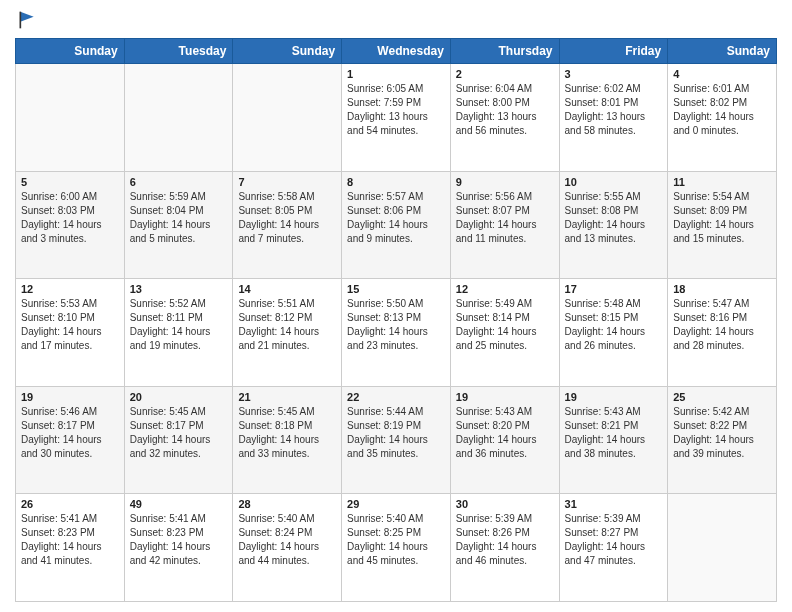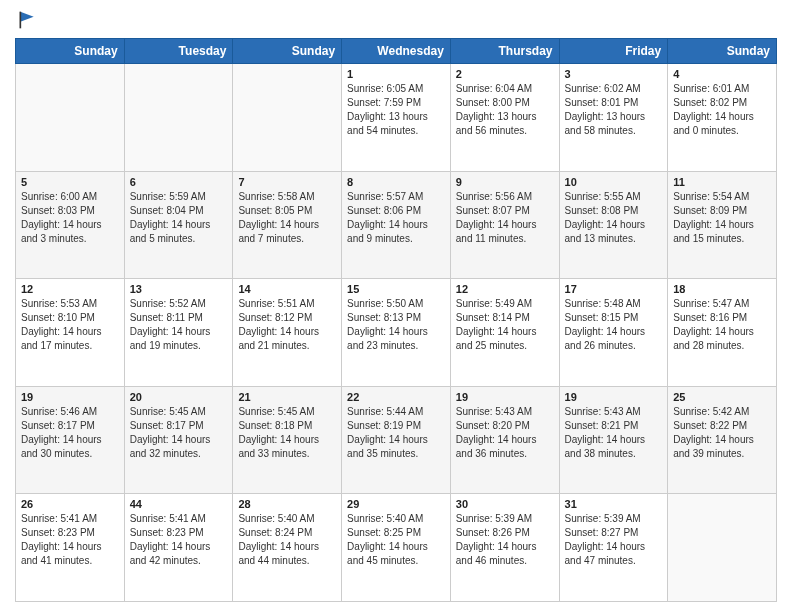--- a/index.html
+++ b/index.html
@@ -241,21 +241,21 @@
             <div class="day-num">25</div>
             <div class="day-info">Sunrise: 5:42 AM<br>Sunset: 8:22 PM<br>Daylight: 14 hours<br>and 39 minutes.</div>
           </td>
         </tr>
         <tr>
           <td>
             <div class="day-num">26</div>
             <div class="day-info">Sunrise: 5:41 AM<br>Sunset: 8:23 PM<br>Daylight: 14 hours<br>and 41 minutes.</div>
           </td>
           <td>
-            <div class="day-num">44</div>
+            <div class="day-num">49</div>
             <div class="day-info">Sunrise: 5:41 AM<br>Sunset: 8:23 PM<br>Daylight: 14 hours<br>and 42 minutes.</div>
           </td>
           <td>
             <div class="day-num">28</div>
             <div class="day-info">Sunrise: 5:40 AM<br>Sunset: 8:24 PM<br>Daylight: 14 hours<br>and 44 minutes.</div>
           </td>
           <td>
             <div class="day-num">29</div>
             <div class="day-info">Sunrise: 5:40 AM<br>Sunset: 8:25 PM<br>Daylight: 14 hours<br>and 45 minutes.</div>
           </td>

